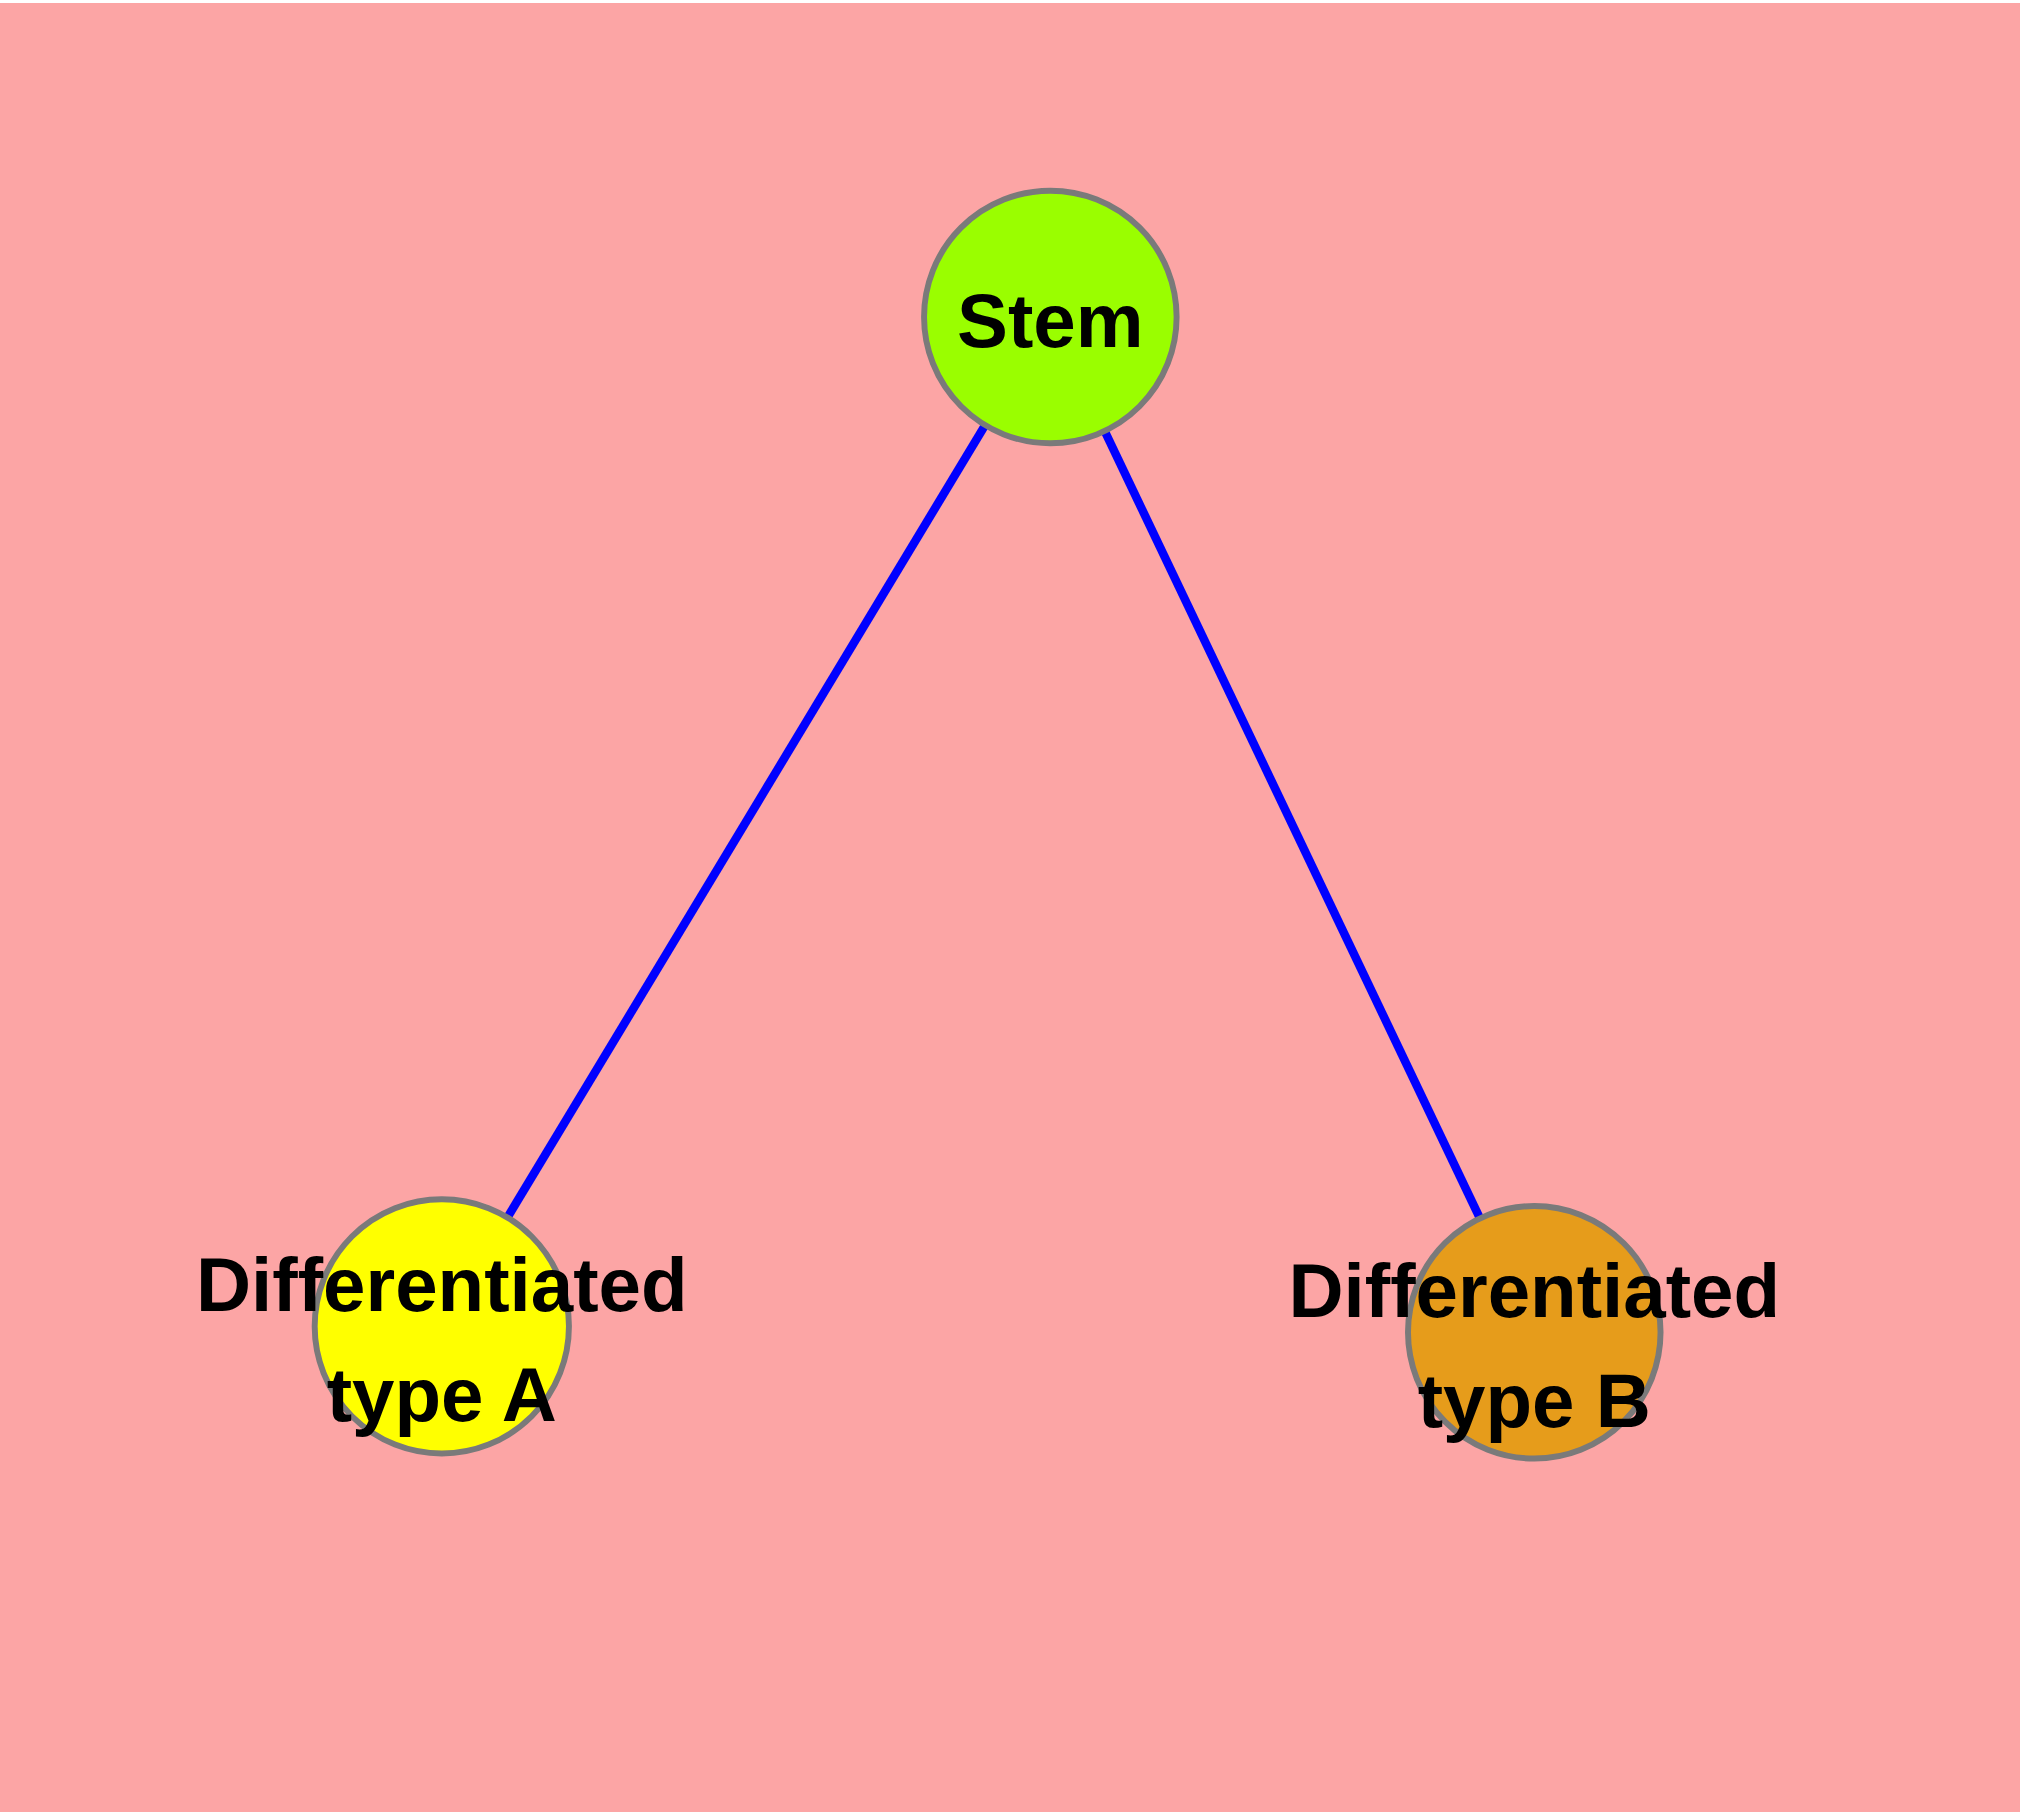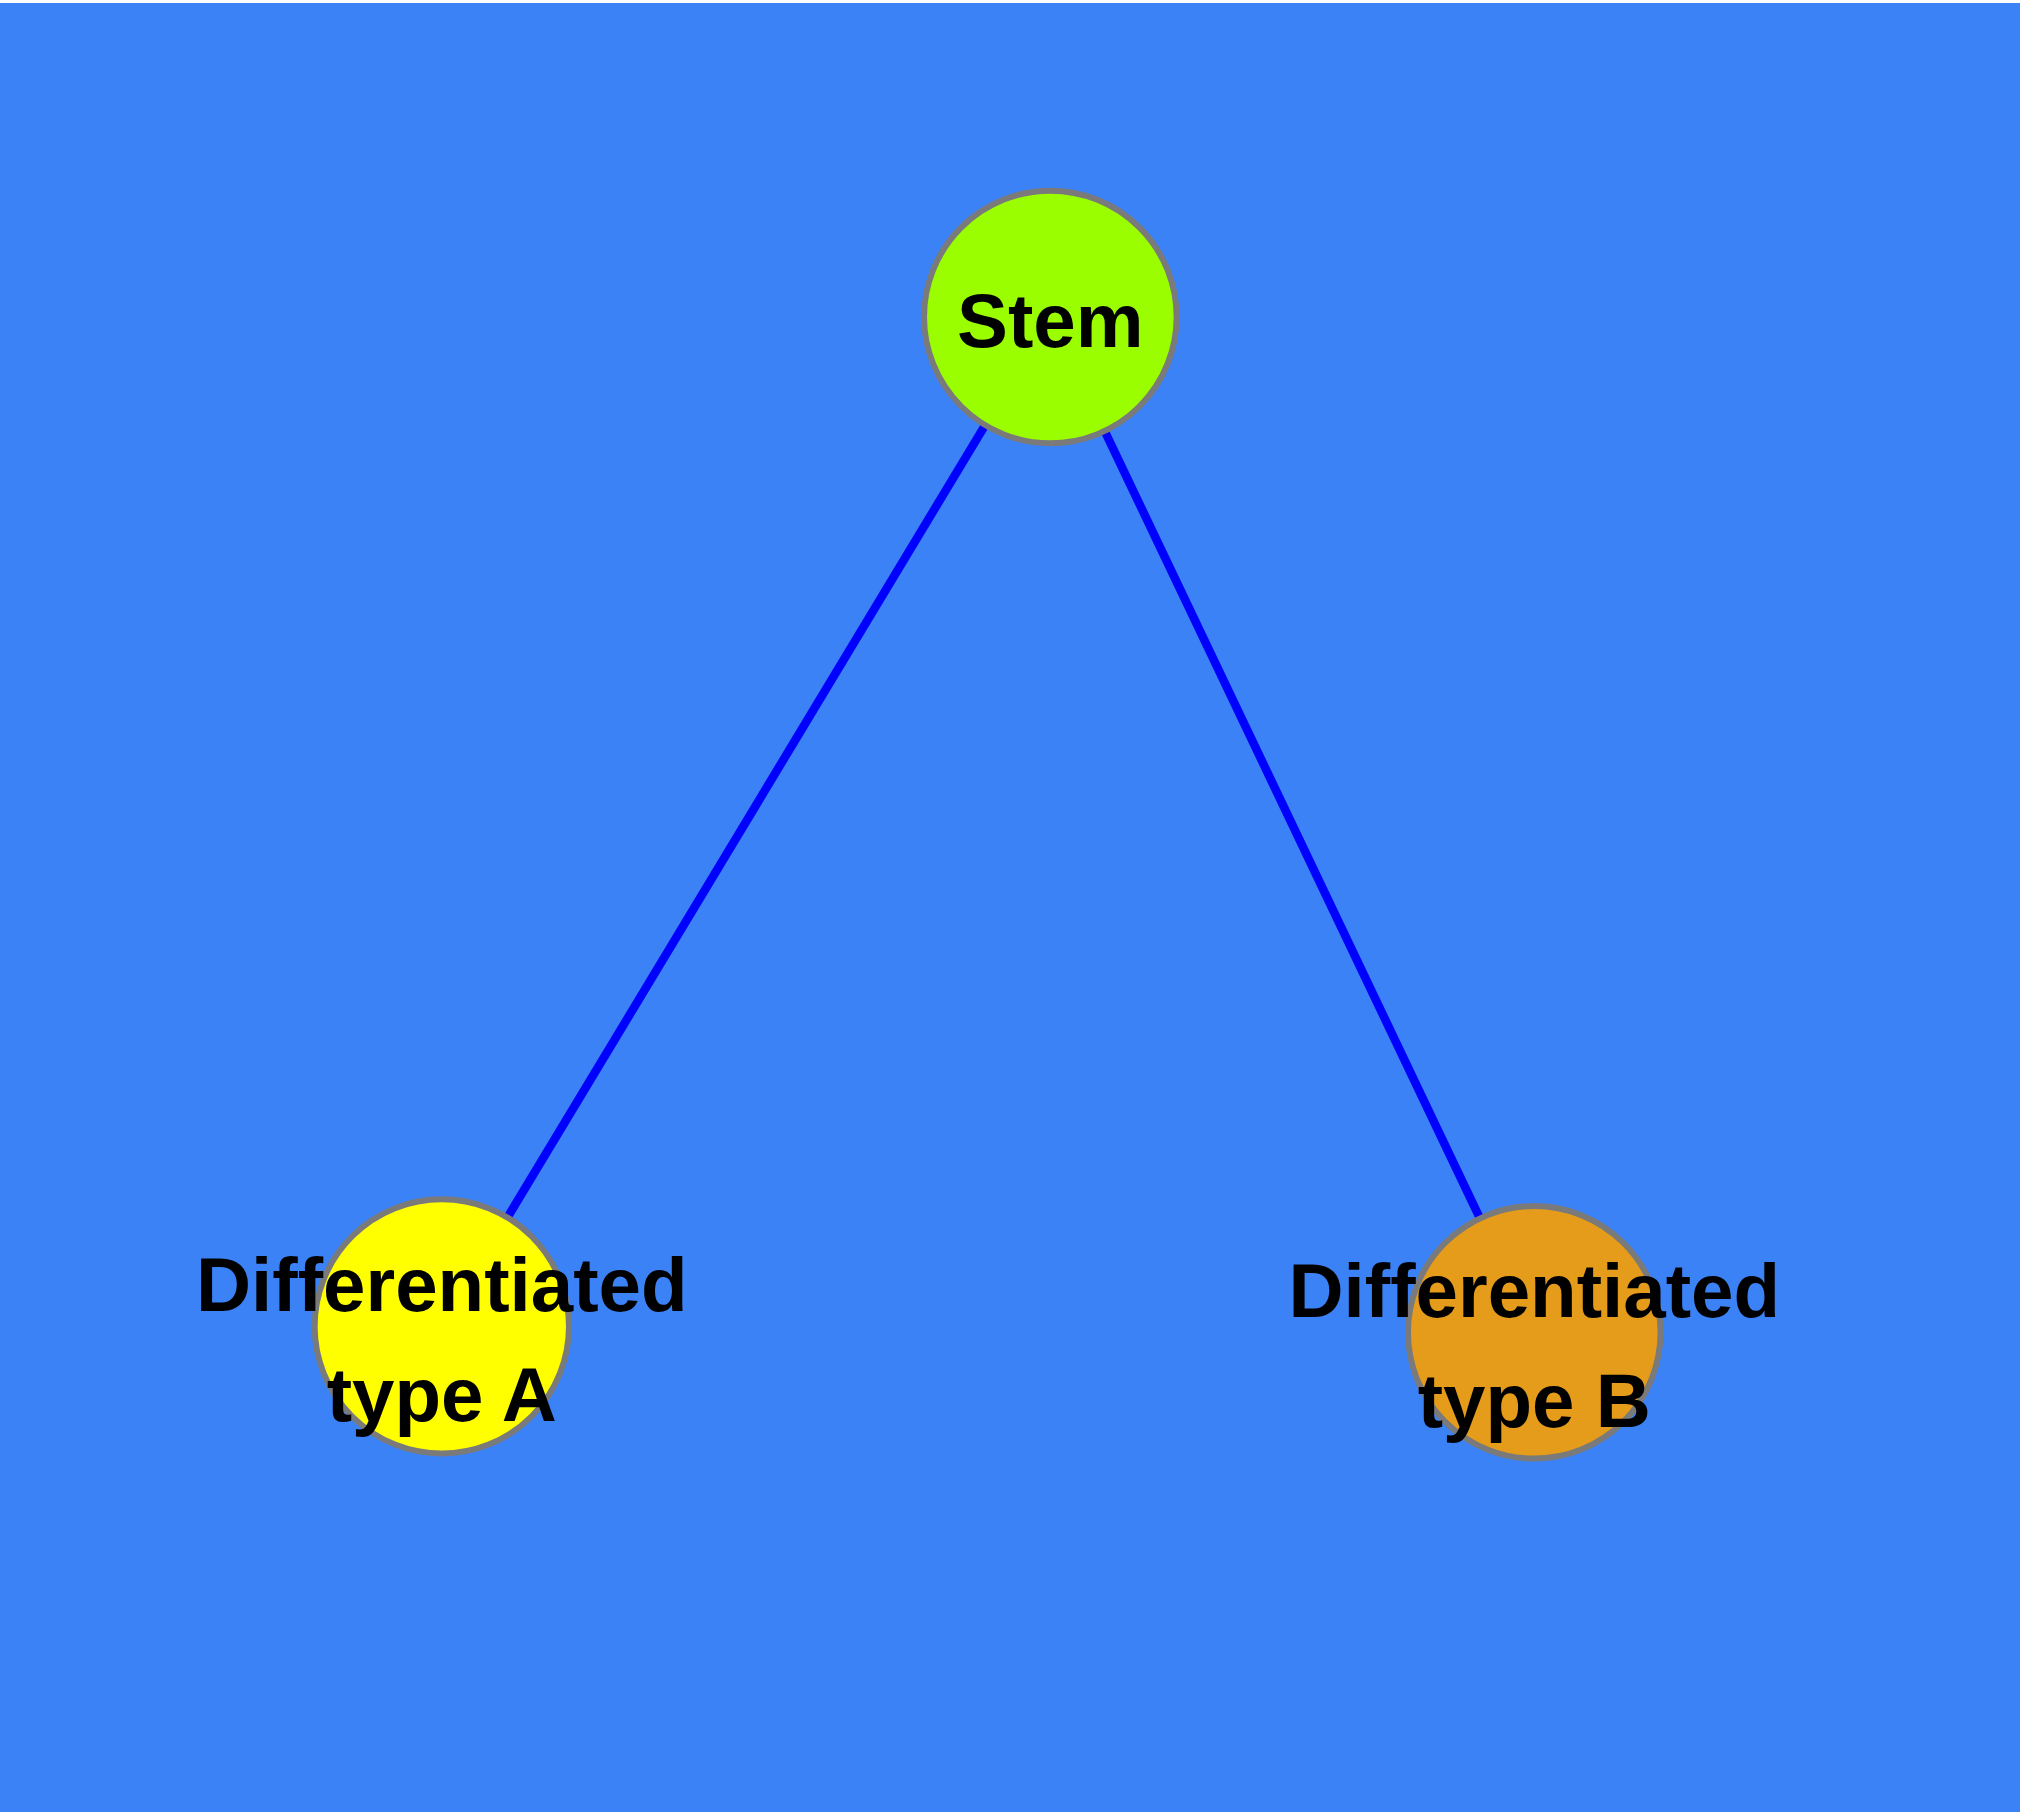--- a/index.html
+++ b/index.html
@@ -37,21 +37,21 @@
     font-family: "Liberation Sans", sans-serif;
     font-weight: bold;
     font-size: 90px;
     fill: #000000;
     text-anchor: middle;
   }
 </style>
 </head>
 <body>
 
-<div class="canvas" id="canvas" style="background: #3b82f6;">
+<div class="canvas" id="canvas" style="background: #fca5a5;">
   <div class="top-strip" id="top-strip" style="background: rgb(255, 255, 255);"></div>
 
   <svg class="graph-svg" width="2021" height="1812" viewBox="0 0 2384 2138">
 
     <line id="edge-0" class="edge" x1="1239" y1="374" x2="521" y2="1565" stroke="#0000FF"></line>
     <line id="edge-1" class="edge" x1="1239" y1="374" x2="1810" y2="1572" stroke="#0000FF"></line>
 
     <circle id="node-0" class="node" cx="1239" cy="374" r="149" fill="#9AFE00" stroke="#7A7A7A"></circle>
     <circle id="node-1" class="node" cx="521" cy="1565" r="150" fill="#FFFF00" stroke="#7A7A7A"></circle>
     <circle id="node-2" class="node" cx="1810" cy="1572" r="149" fill="#E69C1B" stroke="#7A7A7A"></circle>

